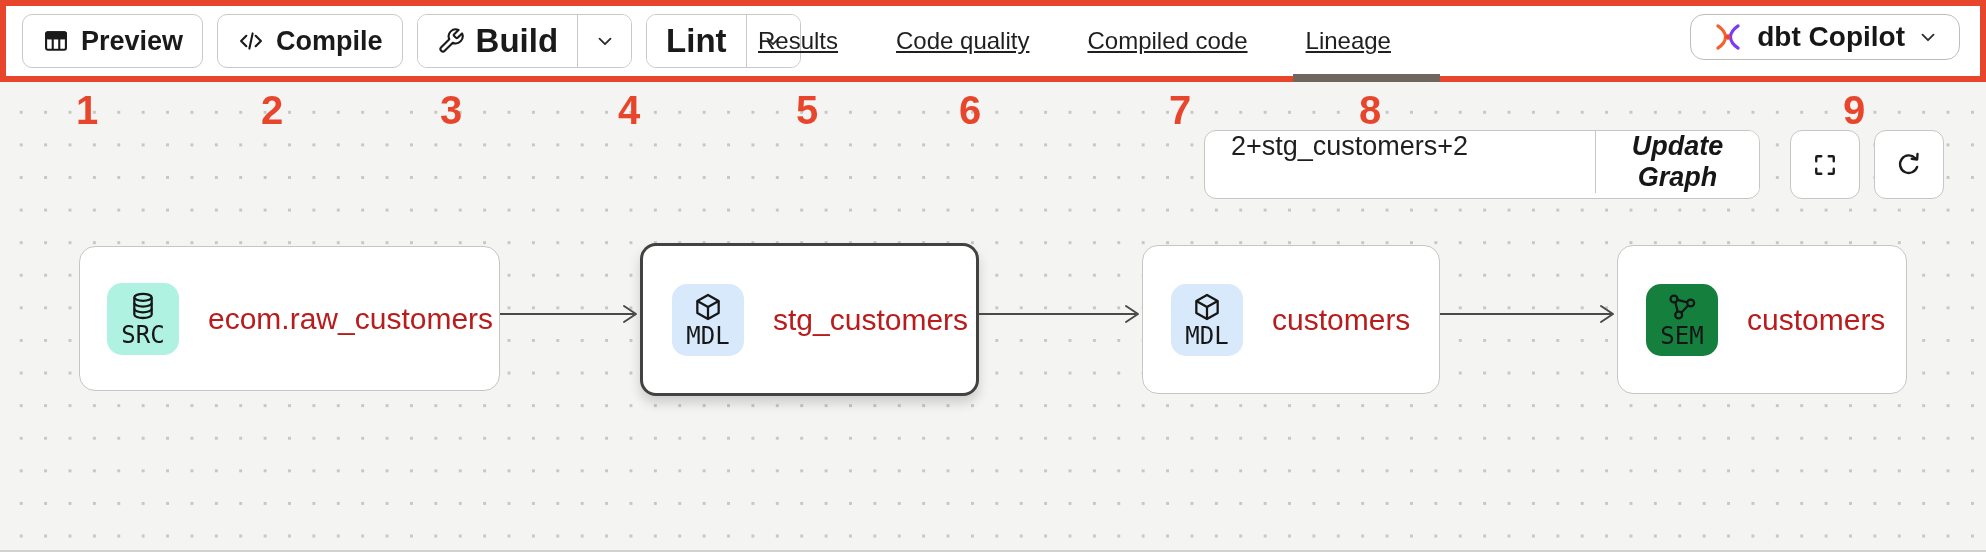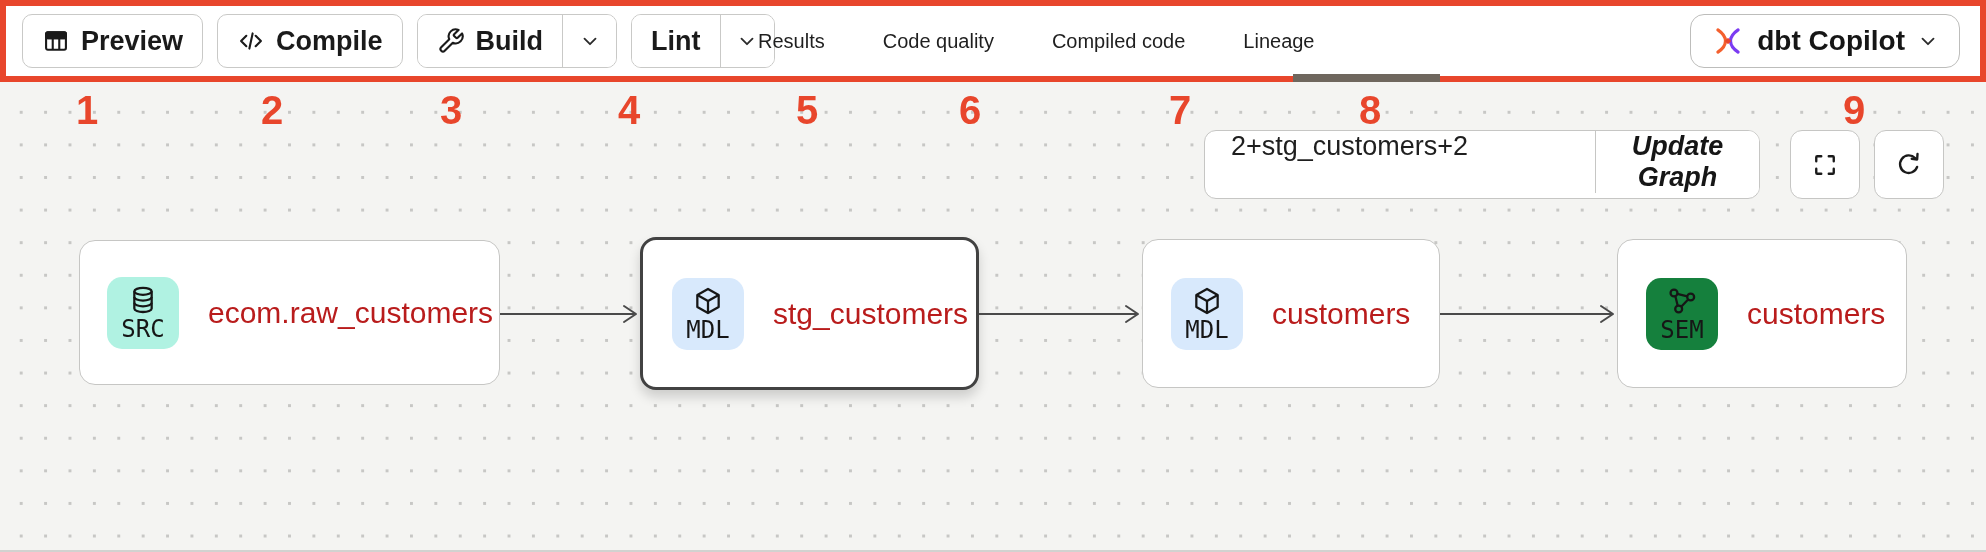--- a/index.html
+++ b/index.html
@@ -35,40 +35,40 @@
   .split {
     display: inline-flex; align-items: stretch;
     height: 54px; background: #fff;
     border: 1.5px solid #c9c9c7; border-radius: 10px;
     margin-right: 14px; overflow: hidden;
   }
   .split .main {
     display: inline-flex; align-items: center; gap: 11px;
     padding: 0 19px; background: #fff; border: none;
     font-family: "Liberation Sans", sans-serif;
-    font-size: 27px; font-weight: 600; color: #1a1a1a; cursor: pointer; text-align: center;
+    font-size: 33px; font-weight: 600; color: #1a1a1a; cursor: pointer; text-align: center;
   }
   .split .caret {
     display: inline-flex; align-items: center; justify-content: center;
     width: 54px; background: #fff;
     border: none; border-left: 1.5px solid #c9c9c7; cursor: pointer;
   }
   .tabs {
     position: absolute; left: 752px; top: 0; height: 70px;
     display: flex; align-items: center; gap: 58px;
   }
   .tab {
     background: none; border: none; cursor: pointer;
     font-family: "Liberation Sans", sans-serif;
-    font-size: 20px; font-weight: 500; color: #1f1f1f; white-space: nowrap;
+    font-size: 24px; font-weight: 500; color: #1f1f1f; white-space: nowrap; text-decoration: underline;
   }
   .copilot {
     position: absolute; right: 20px; top: 8px;
     display: inline-flex; align-items: center; gap: 12px;
-    height: 54px; padding: 0 20px;
+    height: 46px; padding: 0 20px;
     background: #fff; border: 1.5px solid #bdbdbb; border-radius: 14px;
     font-family: "Liberation Sans", sans-serif;
     font-size: 28px; font-weight: 700; color: #161616; cursor: pointer;
   }
   .tab-underline {
     position: absolute; left: 1293px; top: 74px;
     width: 147px; height: 8px;
     background: #6f675e; z-index: 4;
   }
 
@@ -115,20 +115,21 @@
   }
   .icon-btn.fullscreen { left: 1790px; }
   .icon-btn.refresh   { left: 1874px; }
 
   
   .node {
     position: absolute;
     background: #fff; border: 1.5px solid #c6c6c4; border-radius: 16px;
     display: flex; align-items: center;
     cursor: pointer;
+    margin-top: 6px;
   }
   .node.selected {
     border: 3px solid #424242;
     box-shadow: 0 7px 12px rgba(0,0,0,0.16);
   }
   .badge {
     width: 72px; height: 72px; border-radius: 15px;
     display: flex; flex-direction: column;
     align-items: center; justify-content: center; gap: 1px;
     flex: 0 0 auto;

